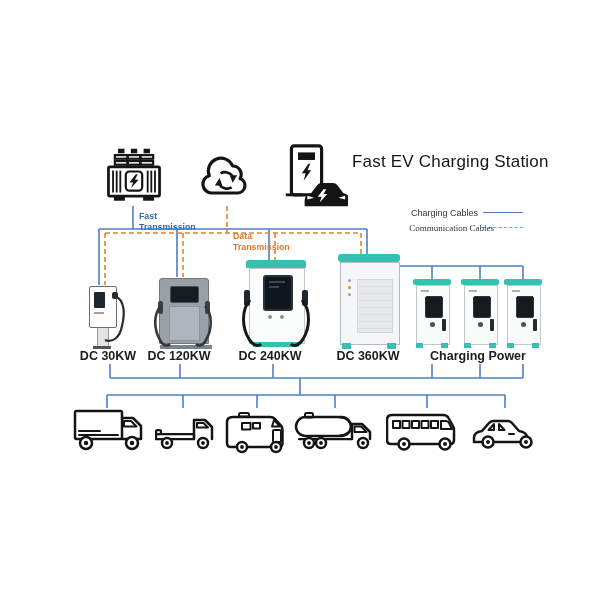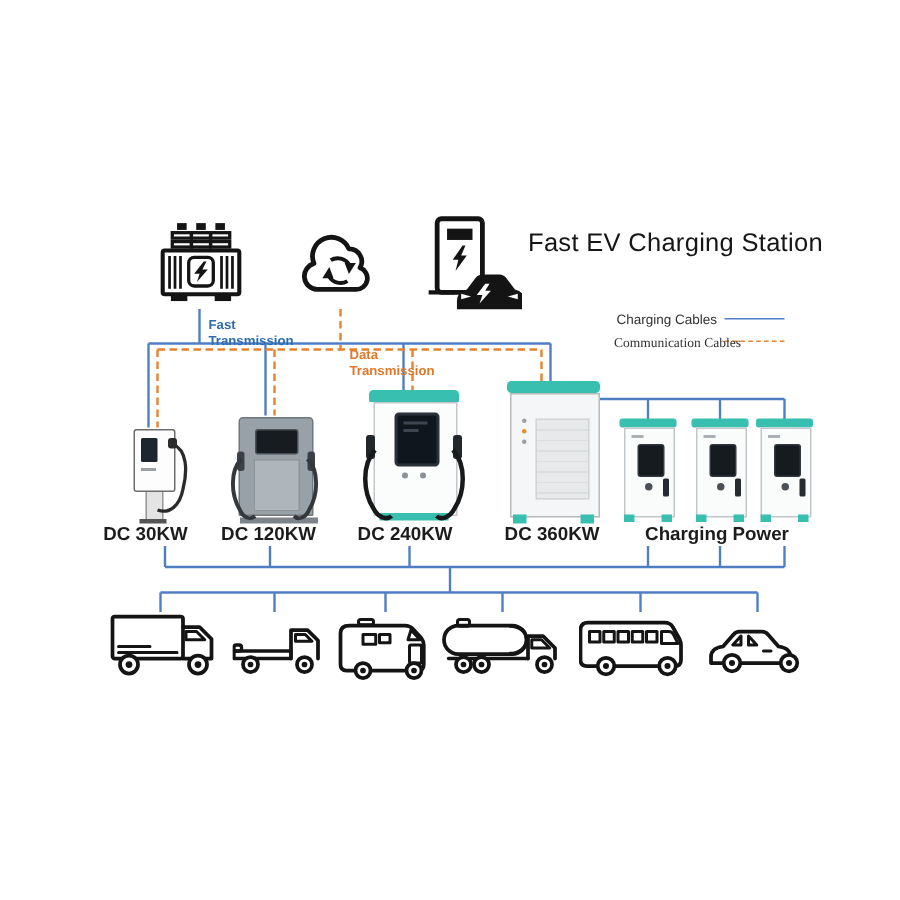--- a/index.html
+++ b/index.html
@@ -270,21 +270,21 @@
     <div class="body">
       <div class="brand"></div>
       <div class="screen"></div>
       <div class="button"></div>
       <div class="slot"></div>
     </div>
     <div class="foot-l teal"></div>
     <div class="foot-r teal"></div>
   </div>
 
-  <div class="abs st-label" style="left:97px">DC 30KW</div>
+  <div class="abs st-label" style="left:108px">DC 30KW</div>
   <div class="abs st-label" style="left:179px">DC 120KW</div>
   <div class="abs st-label" style="left:270px">DC 240KW</div>
   <div class="abs st-label" style="left:368px">DC 360KW</div>
   <div class="abs st-label" style="left:478px">Charging Power</div>
 
   <div class="abs veh" style="left:72px;top:407px">
     <svg width="82" height="47" viewBox="0 0 164 94" fill="none" stroke="#141414" stroke-linejoin="round" stroke-linecap="round">
       <rect x="6" y="8" width="94" height="56" rx="3" stroke-width="5"></rect>
       <path d="M14,48 h42 M14,56 h78" stroke-width="4"></path>
       <path d="M100,22 h22 l16,16 v26 h-38" stroke-width="5"></path>

